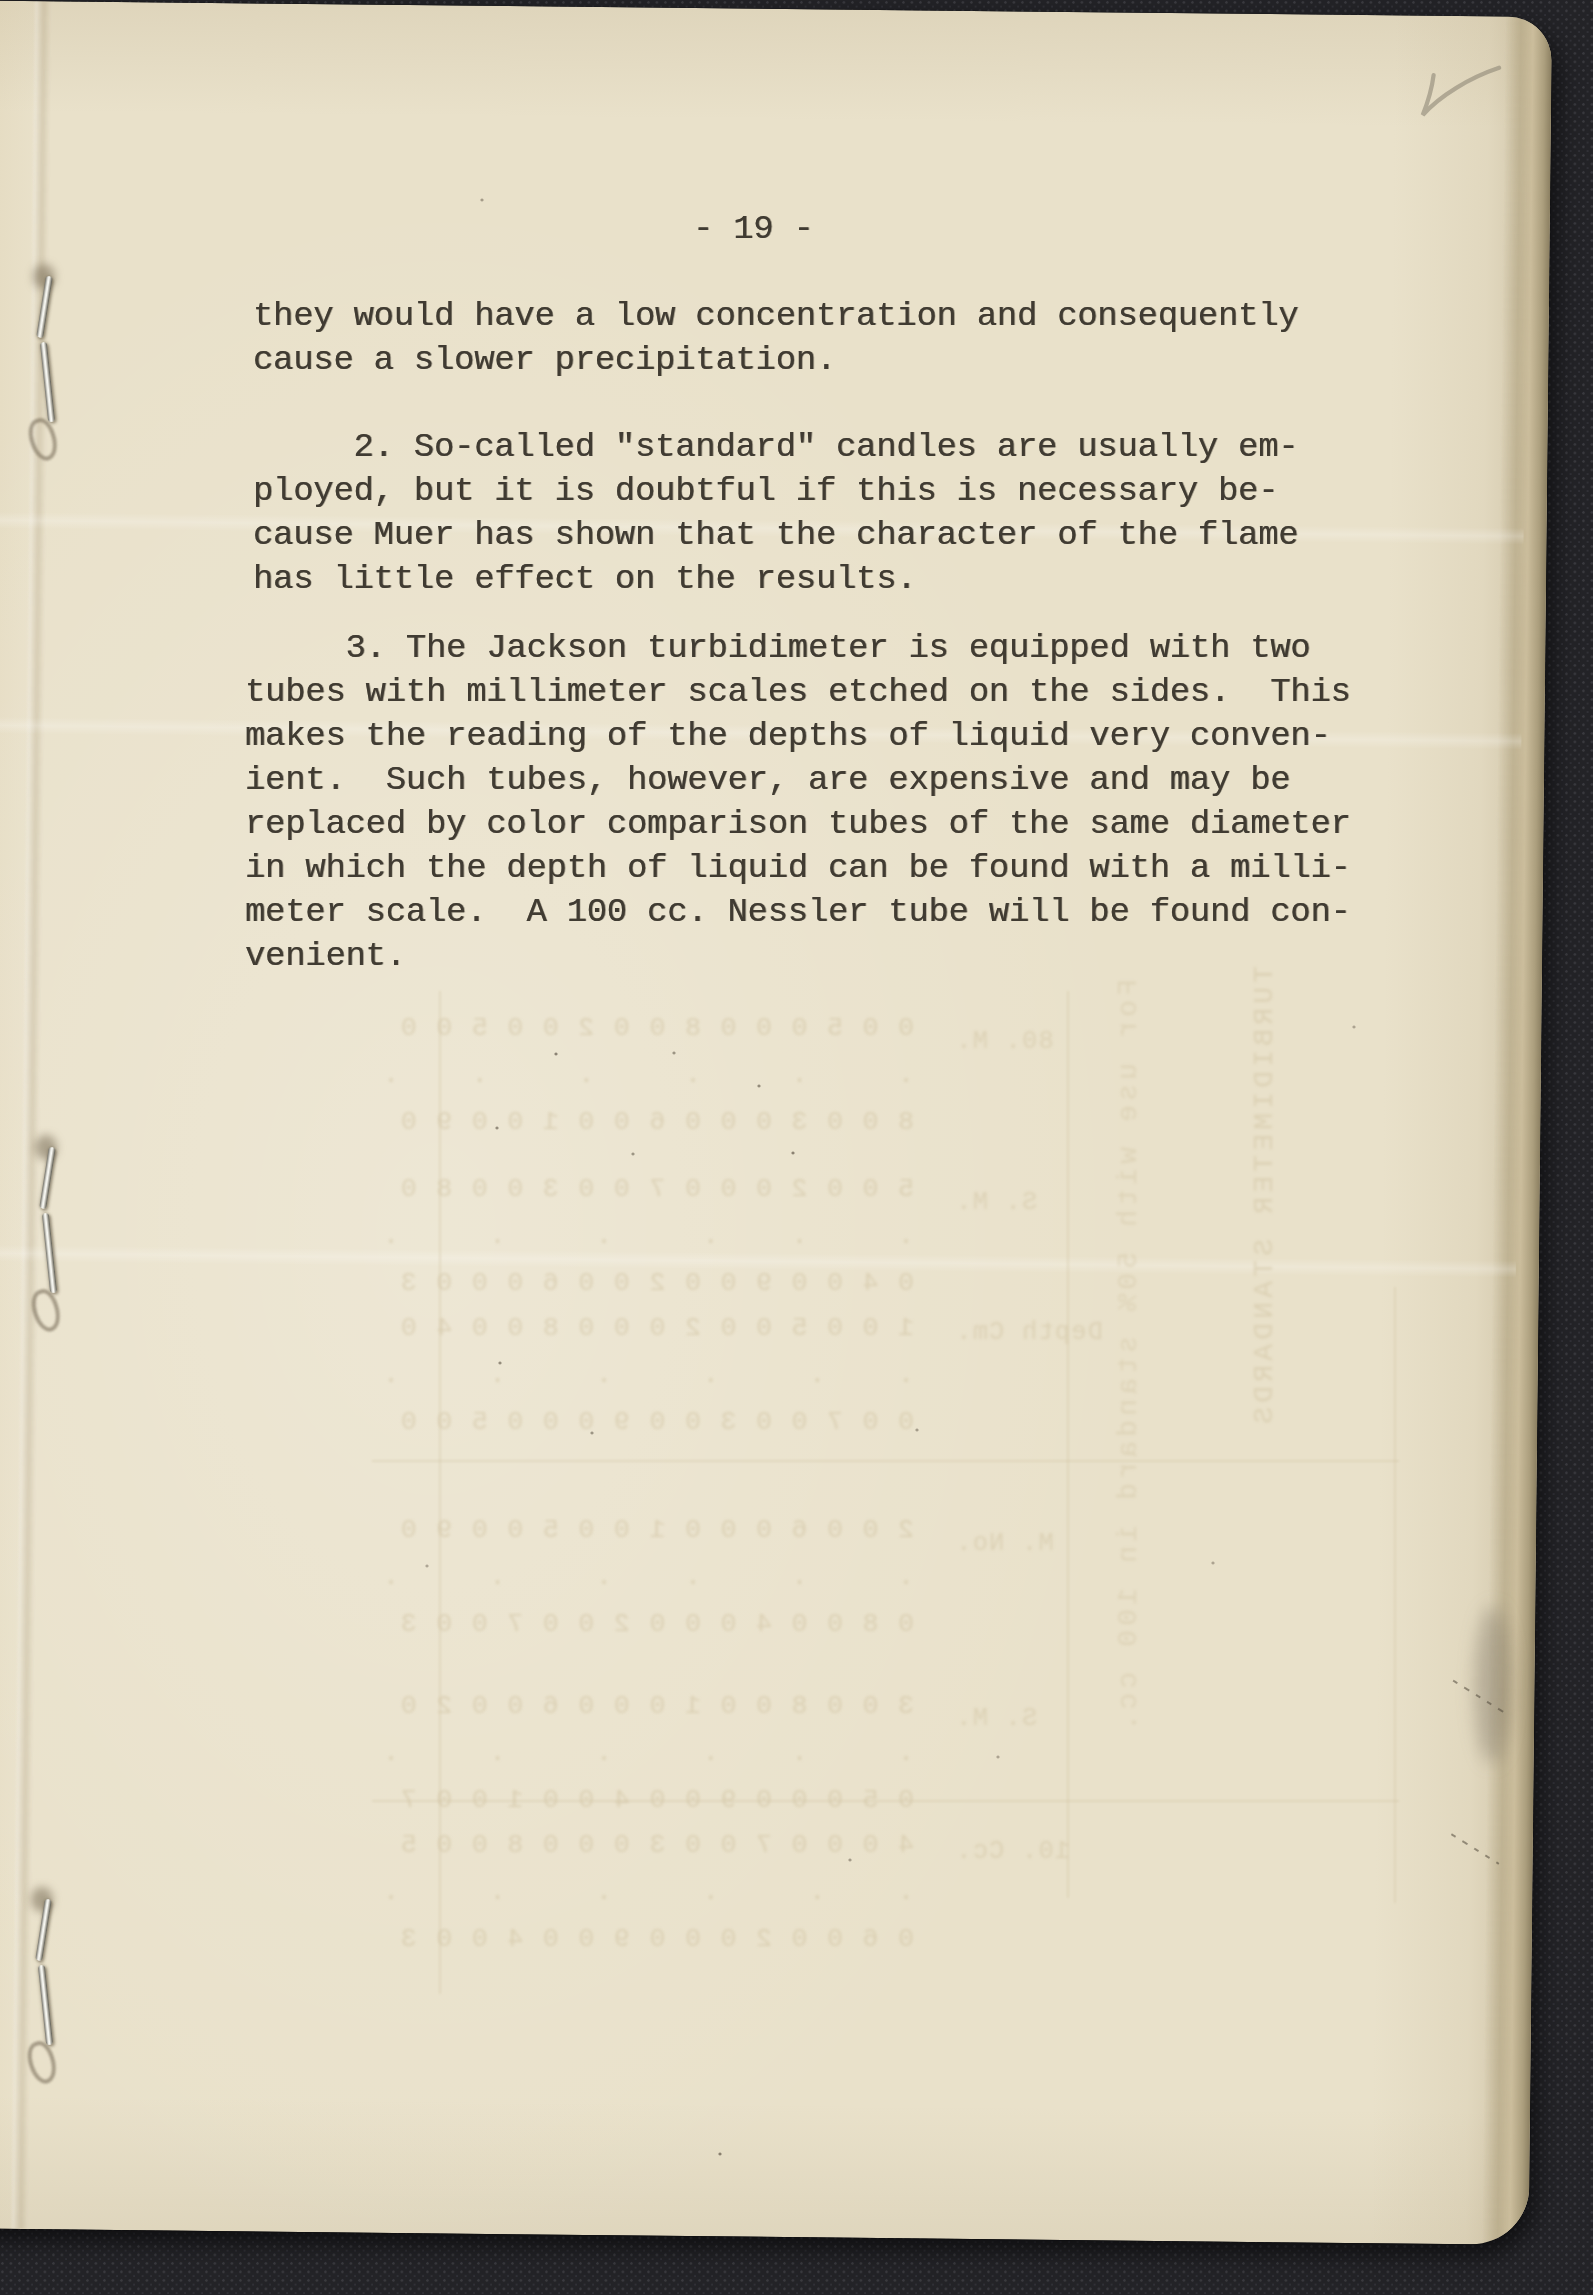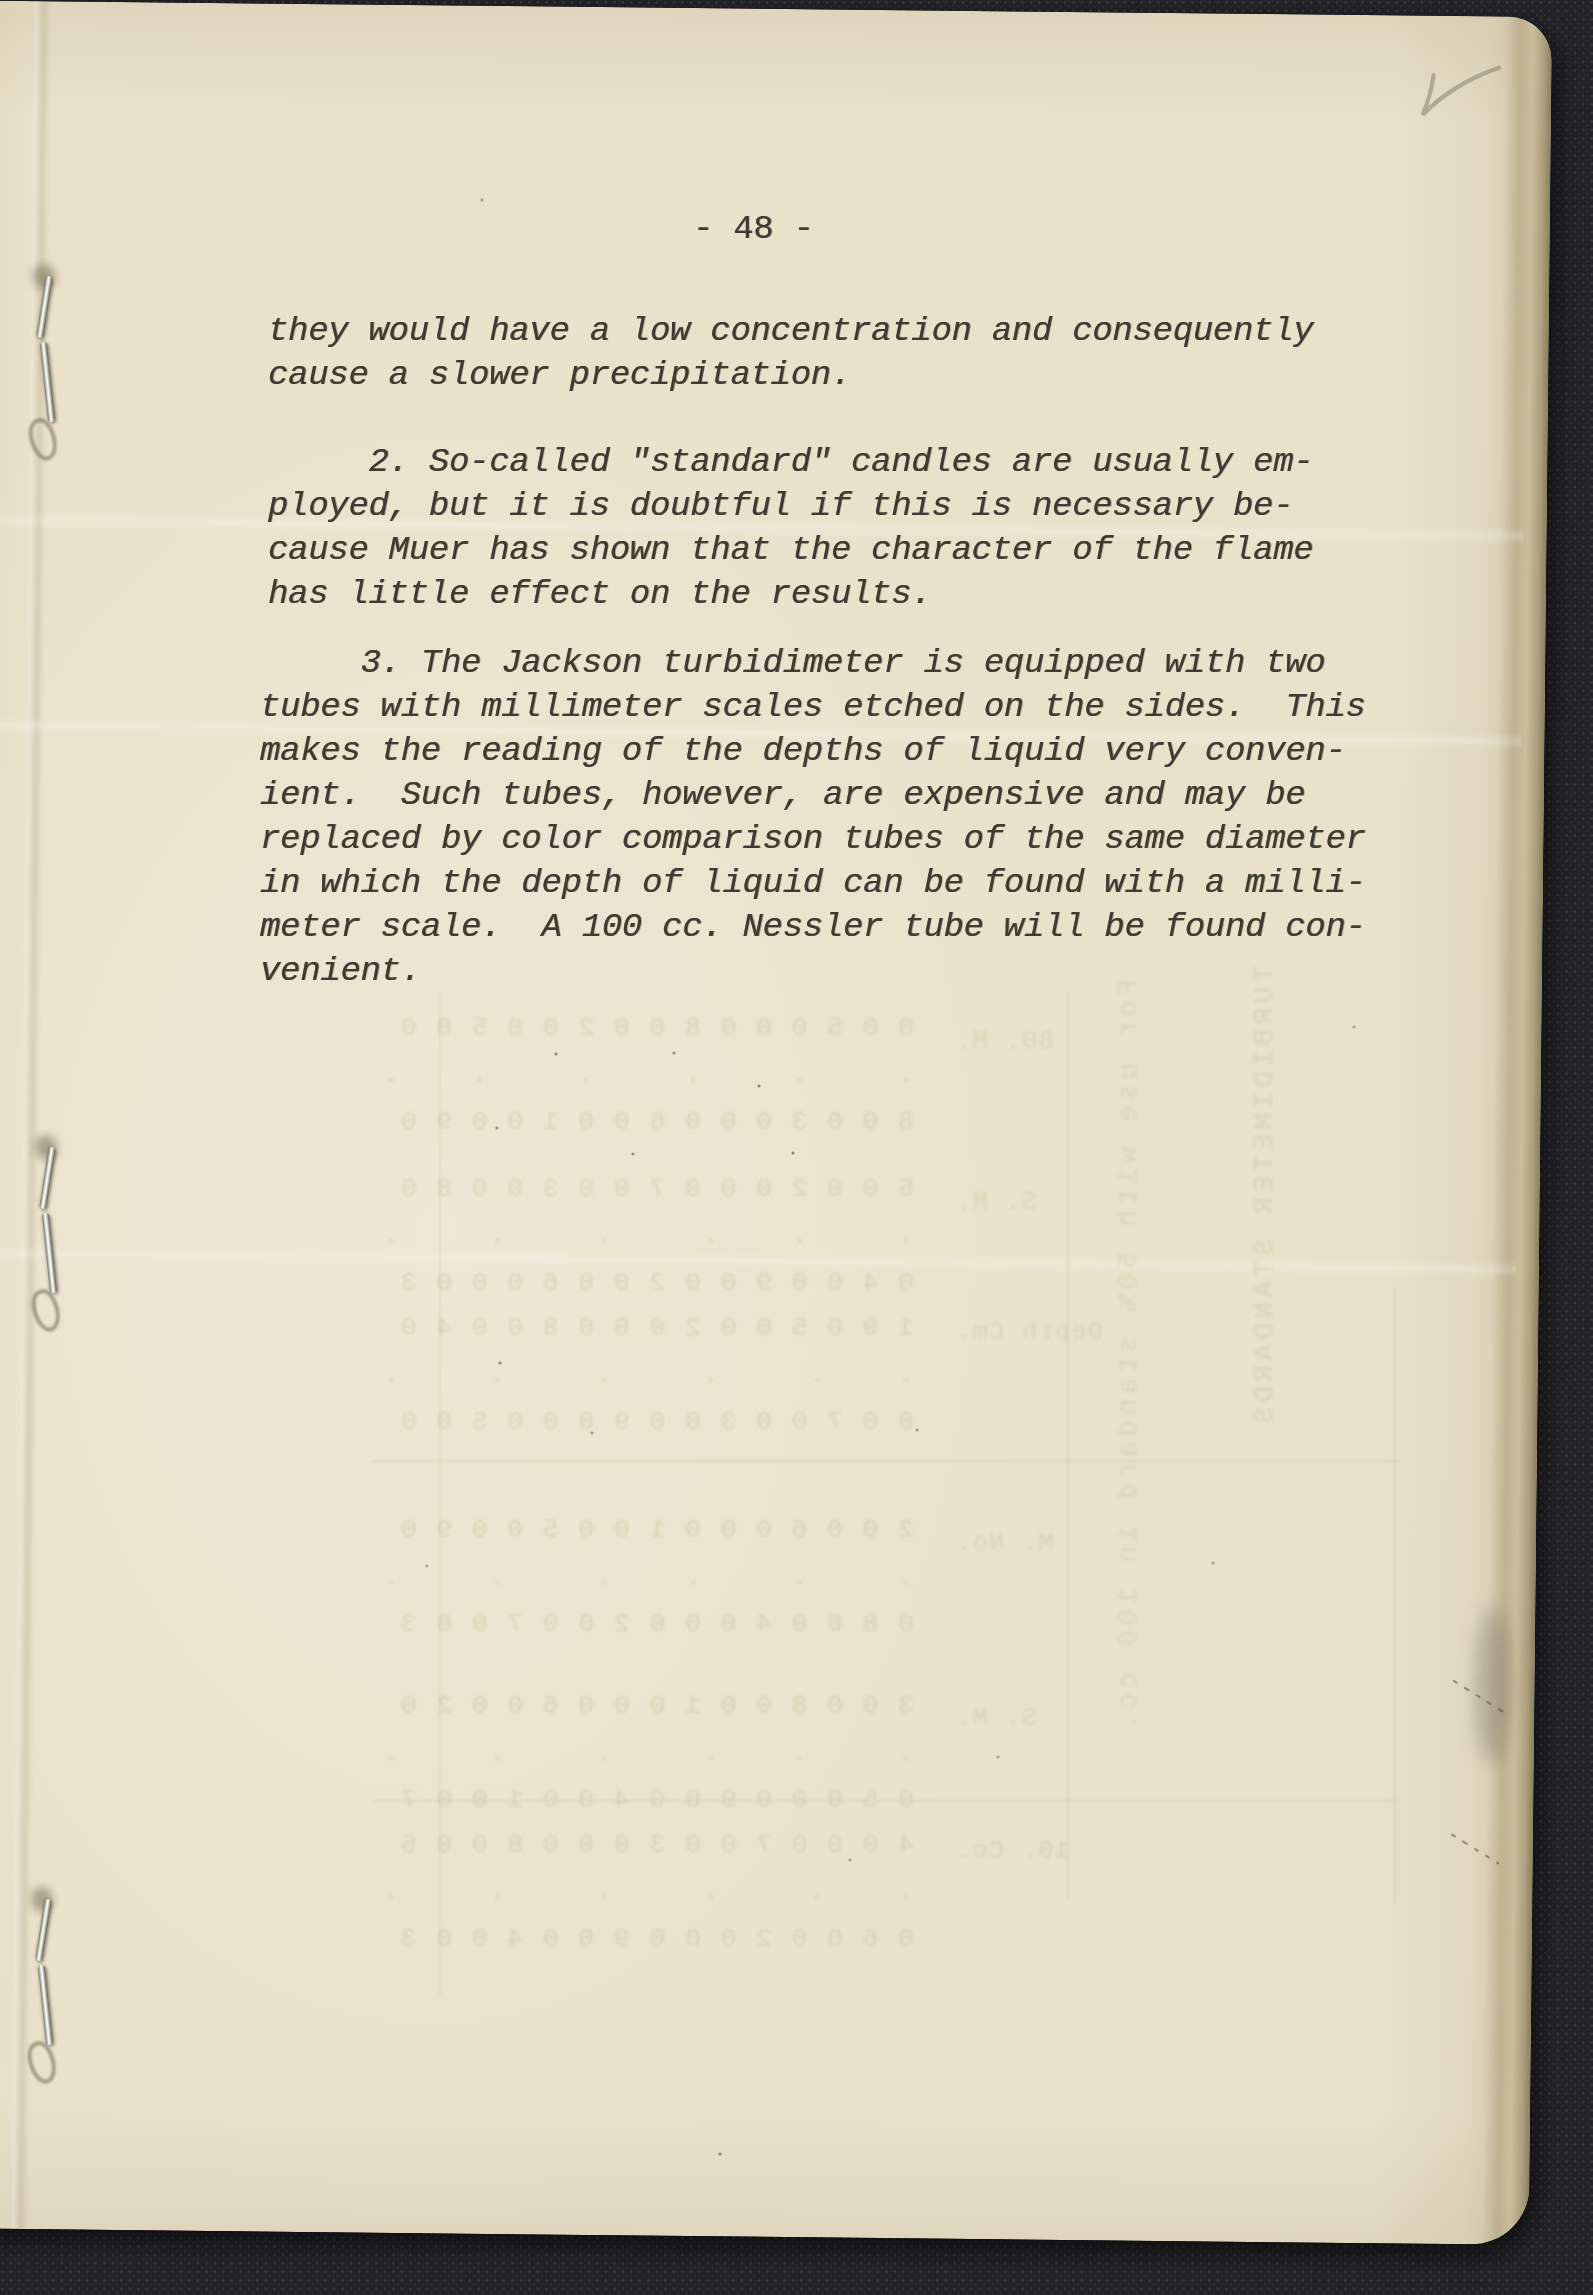--- a/index.html
+++ b/index.html
@@ -47,21 +47,21 @@
   .st1{top:511px;} .st2{top:716px;} .st3{top:1244px;}
   
   .type{
     font-family:"Liberation Mono","DejaVu Sans Mono",monospace;
     font-size:34px;line-height:44px;letter-spacing:-0.3px;
     color:var(--ink,#403b32);
     filter:blur(0.3px);
     text-shadow:0.9px 0 0.6px rgba(60,54,44,.40), 0 0 0.6px rgba(60,54,44,.55);
   }
   .page-number{position:absolute;left:693px;top:207px;}
-  .para{position:absolute;margin:15px;white-space:pre;font-style:italic;}
+  .para{position:absolute;margin:0;white-space:pre;}
   .p1{left:253px;top:294px;}
   .p2{left:253px;top:425px;}
   .p3{left:245px;top:626px;}
   
   .ghost{
     font-family:"Liberation Mono","DejaVu Sans Mono",monospace;
     color:var(--ghost,#cfc19f);
     transform:scaleX(-1);
     filter:blur(1.4px);opacity:.55;
     white-space:pre;margin:0;
@@ -159,21 +159,21 @@
   <div class="ghost gvert gv2">For use with 50% standard in 100 cc.</div>
 
   <div class="grule gr-h1"></div>
   <div class="grule gr-h2"></div>
   <div class="grule gr-v1"></div>
   <div class="grule gr-v2"></div>
   <div class="grule gr-v3"></div>
 </div>
 
 <div>
-  <div class="type page-number">- 48 -</div>
+  <div class="type page-number">- 19 -</div>
   <pre class="type para p1">they would have a low concentration and consequently
 cause a slower precipitation.</pre>
   <pre class="type para p2">     2. So-called "standard" candles are usually em-
 ployed, but it is doubtful if this is necessary be-
 cause Muer has shown that the character of the flame
 has little effect on the results.</pre>
   <pre class="type para p3">     3. The Jackson turbidimeter is equipped with two
 tubes with millimeter scales etched on the sides.  This
 makes the reading of the depths of liquid very conven-
 ient.  Such tubes, however, are expensive and may be

